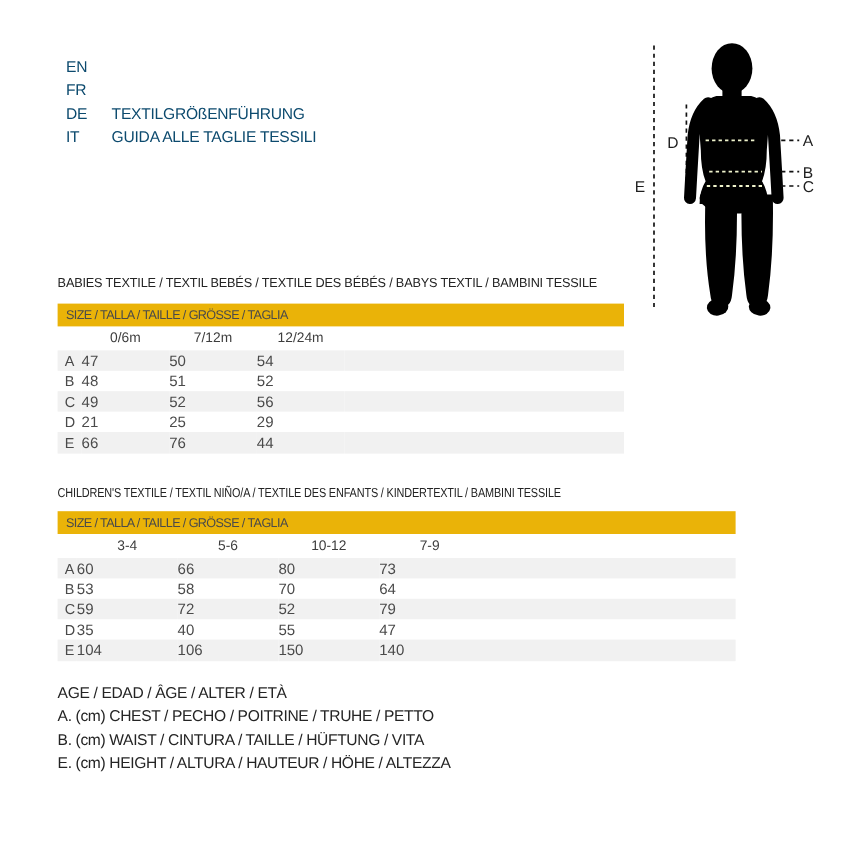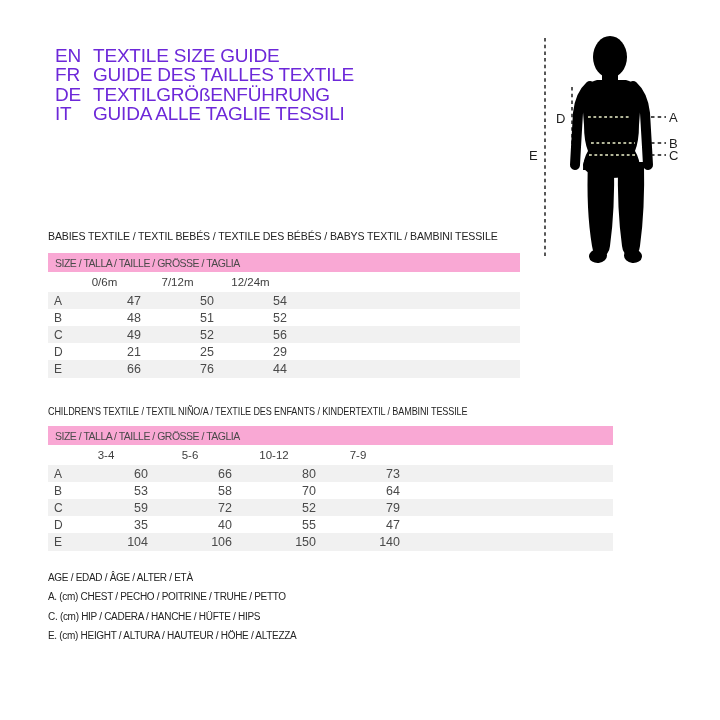--- a/index.html
+++ b/index.html
@@ -5,62 +5,60 @@
   html,body { margin:0; padding:0; }
   body {
     width:720px; height:720px; position:relative; overflow:hidden;
     background:#ffffff;
     font-family:"Liberation Sans", sans-serif;
     -webkit-font-smoothing:antialiased;
   }
   .abs { position:absolute; }
 
   
-  .lang-list { left:55px; top:46px; font-size:19px; line-height:19.3px; color:#6d28d9; letter-spacing:-0.2px; white-space:nowrap; }
+  .lang-list { left:55px; top:46px; font-size:13px; line-height:19.3px; color:#0c4a6e; letter-spacing:-0.2px; white-space:nowrap; }
   .lang-row { display:flex; }
   .lang-code { display:inline-block; width:38px; }
 
   
   .tbl-title { font-size:10.8px; color:#242424; letter-spacing:-0.15px; white-space:nowrap; transform-origin:left center; }
   #babies-title { left:48px; top:230px; transform:scaleX(0.98); }
   #children-title { left:48px; top:405px; transform:scaleX(0.84); }
 
   
   table { border-collapse:collapse; table-layout:fixed; }
   td { padding:0; vertical-align:middle; white-space:nowrap; }
-  tr.bar td { background:#f9a8d4; height:19px; font-size:10.5px; color:#4a4a4a; padding-left:7px; letter-spacing:-0.5px; }
+  tr.bar td { background:#eab308; height:19px; font-size:10.5px; color:#4a4a4a; padding-left:7px; letter-spacing:-0.5px; }
   tr.colhead td { height:20px; font-size:11.5px; color:#3d3d3d; text-align:center; }
-  tr.datarow td { height:17px; font-size:12.5px; color:#4a4a4a; text-align:right; }
+  tr.datarow td { height:17px; font-size:12.5px; color:#4a4a4a; text-align:left; }
   tr.lastrow td { height:18px; }
   tr.stripe td { background:#f1f1f1; }
   td.rowlabel { text-align:left !important; padding-left:6px; font-size:12px !important; }
   #babies-table { left:48px; top:253px; }
   #children-table { left:48px; top:426px; }
 
   
-  .legend { left:48px; top:568px; font-size:10px; line-height:19.3px; color:#242424; letter-spacing:-0.3px; white-space:nowrap; }
+  .legend { left:48px; top:568px; font-size:13px; line-height:19.3px; color:#242424; letter-spacing:-0.3px; white-space:nowrap; }
 
   
   #figure { left:520px; top:25px; }
   .bdash { stroke:#111111; stroke-width:1.4; stroke-dasharray:3.5 3.2; fill:none; }
   .ydash { stroke:#eef2cb; stroke-width:1.6; stroke-dasharray:2.8 2.6; fill:none; }
   .arm { stroke:#000; stroke-width:10; fill:none; stroke-linecap:round; }
   .fig-label { font-family:"Liberation Sans", sans-serif; font-size:13px; fill:#1e1e1e; }
 </style>
 </head>
 <body>
 
 <div class="abs lang-list">
   <div class="lang-row">
     <span class="lang-code">EN</span>
-    <span class="lang-title">TEXTILE SIZE GUIDE</span>
   </div>
   <div class="lang-row">
     <span class="lang-code">FR</span>
-    <span class="lang-title">GUIDE DES TAILLES TEXTILE</span>
   </div>
   <div class="lang-row">
     <span class="lang-code">DE</span>
     <span class="lang-title">TEXTILGRÖßENFÜHRUNG</span>
   </div>
   <div class="lang-row">
     <span class="lang-code">IT</span>
     <span class="lang-title">GUIDA ALLE TAGLIE TESSILI</span>
   </div>
 </div>
@@ -221,15 +219,15 @@
     <td>150</td>
     <td>140</td>
     <td></td>
   </tr>
 </tbody>
   </table>
 
 <div class="abs legend">
   <div>AGE / EDAD / ÂGE / ALTER / ETÀ</div>
   <div>A. (cm) CHEST / PECHO / POITRINE / TRUHE / PETTO</div>
-  <div>C. (cm) HIP / CADERA / HANCHE / HÜFTE / HIPS</div>
+  <div>B. (cm) WAIST / CINTURA / TAILLE / HÜFTUNG / VITA</div>
   <div>E. (cm) HEIGHT / ALTURA / HAUTEUR / HÖHE / ALTEZZA</div>
 </div>
 
 </body></html>

